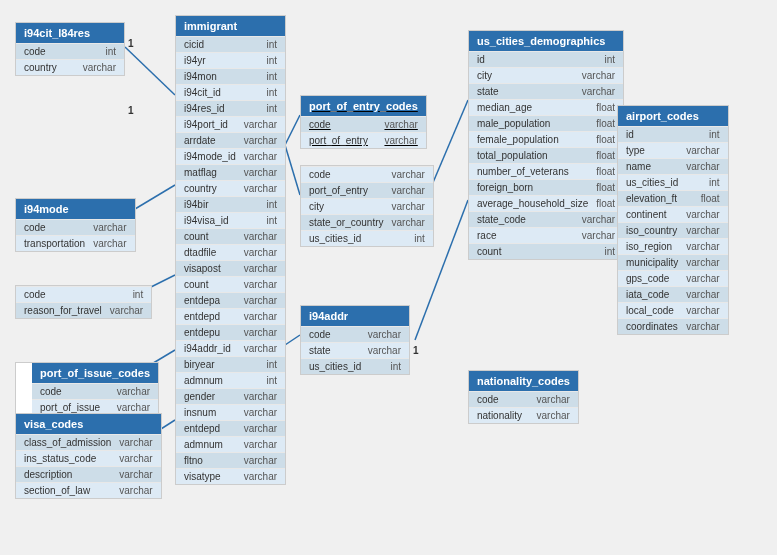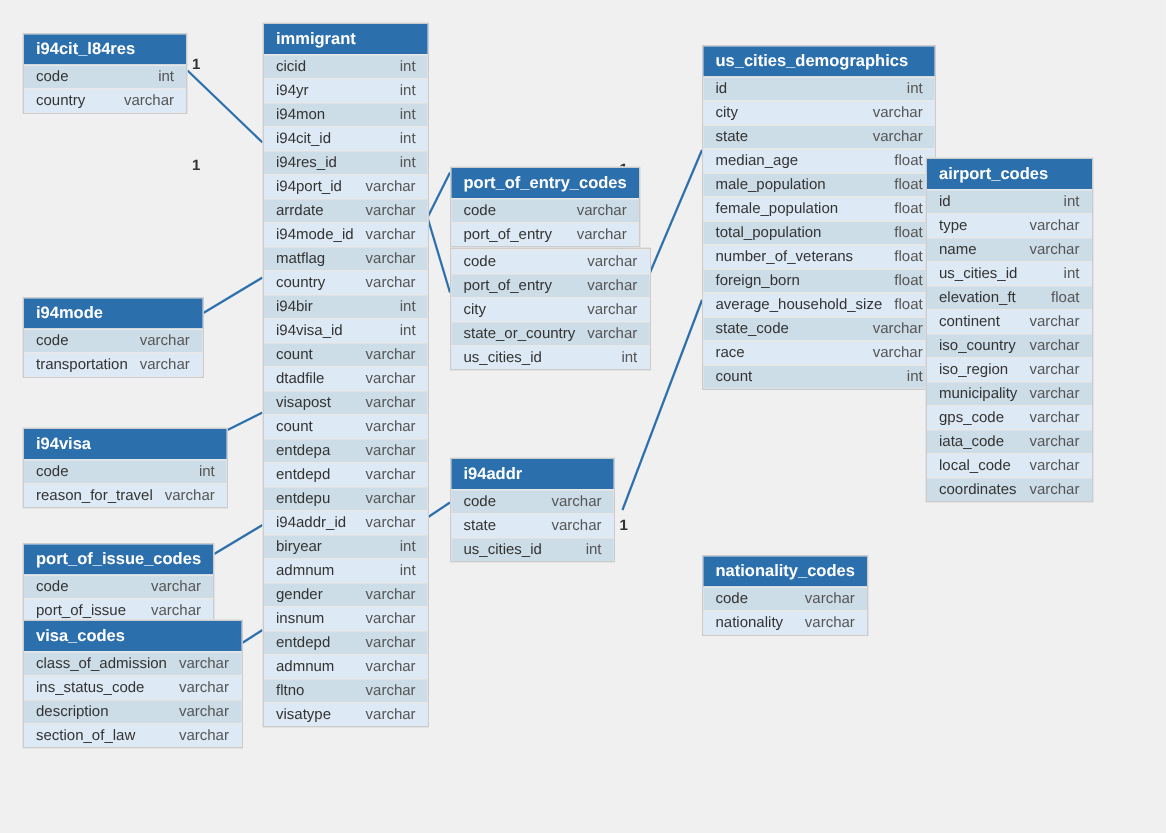--- a/index.html
+++ b/index.html
@@ -131,31 +131,30 @@
       <div class="table-row">
         <span class="col-name">code</span>
         <span class="col-type">varchar</span>
       </div>
       <div class="table-row">
         <span class="col-name">transportation</span>
         <span class="col-type">varchar</span>
       </div>
     </div>
     <div class="table-box" style="left: 15px; top: 285px;">
-      <div class="table-header">i94visa</div>
       <div class="table-row">
         <span class="col-name">code</span>
         <span class="col-type">int</span>
       </div>
       <div class="table-row">
         <span class="col-name">reason_for_travel</span>
         <span class="col-type">varchar</span>
       </div>
     </div>
-    <div class="table-box" style="left: 15px; top: 362px;">
+    <div class="table-box" style="left: 15px; top: 362px; padding-left: 16px;">
       <div class="table-header">port_of_issue_codes</div>
       <div class="table-row">
         <span class="col-name">code</span>
         <span class="col-type">varchar</span>
       </div>
       <div class="table-row">
         <span class="col-name">port_of_issue</span>
         <span class="col-type">varchar</span>
       </div>
     </div>
@@ -286,21 +285,21 @@
       </div>
       <div class="table-row">
         <span class="col-name">fltno</span>
         <span class="col-type">varchar</span>
       </div>
       <div class="table-row">
         <span class="col-name">visatype</span>
         <span class="col-type">varchar</span>
       </div>
     </div>
-    <div class="table-box" style="left: 300px; top: 111px;">
+    <div class="table-box" style="left: 300px; top: 95px; text-decoration: underline;">
       <div class="table-header">port_of_entry_codes</div>
       <div class="table-row">
         <span class="col-name">code</span>
         <span class="col-type">varchar</span>
       </div>
       <div class="table-row">
         <span class="col-name">port_of_entry</span>
         <span class="col-type">varchar</span>
       </div>
     </div>

